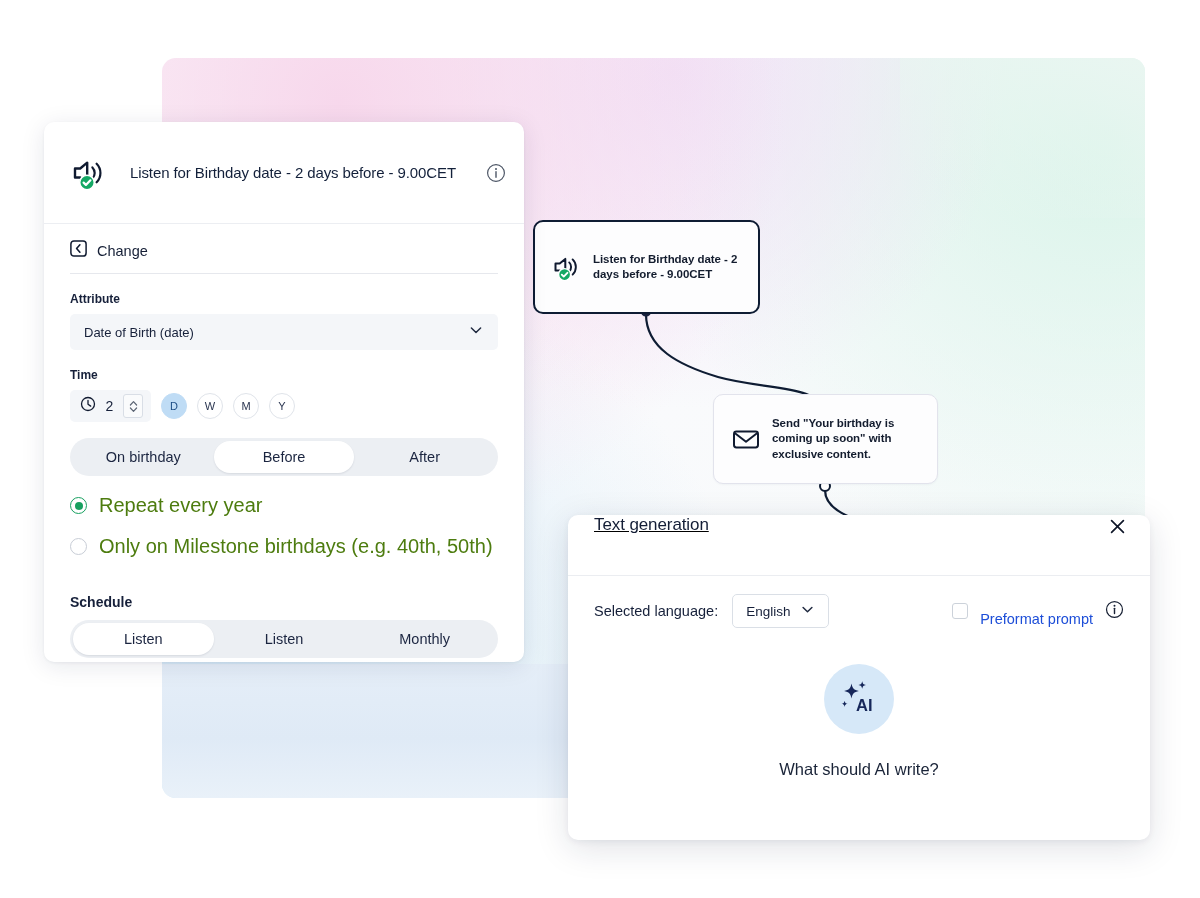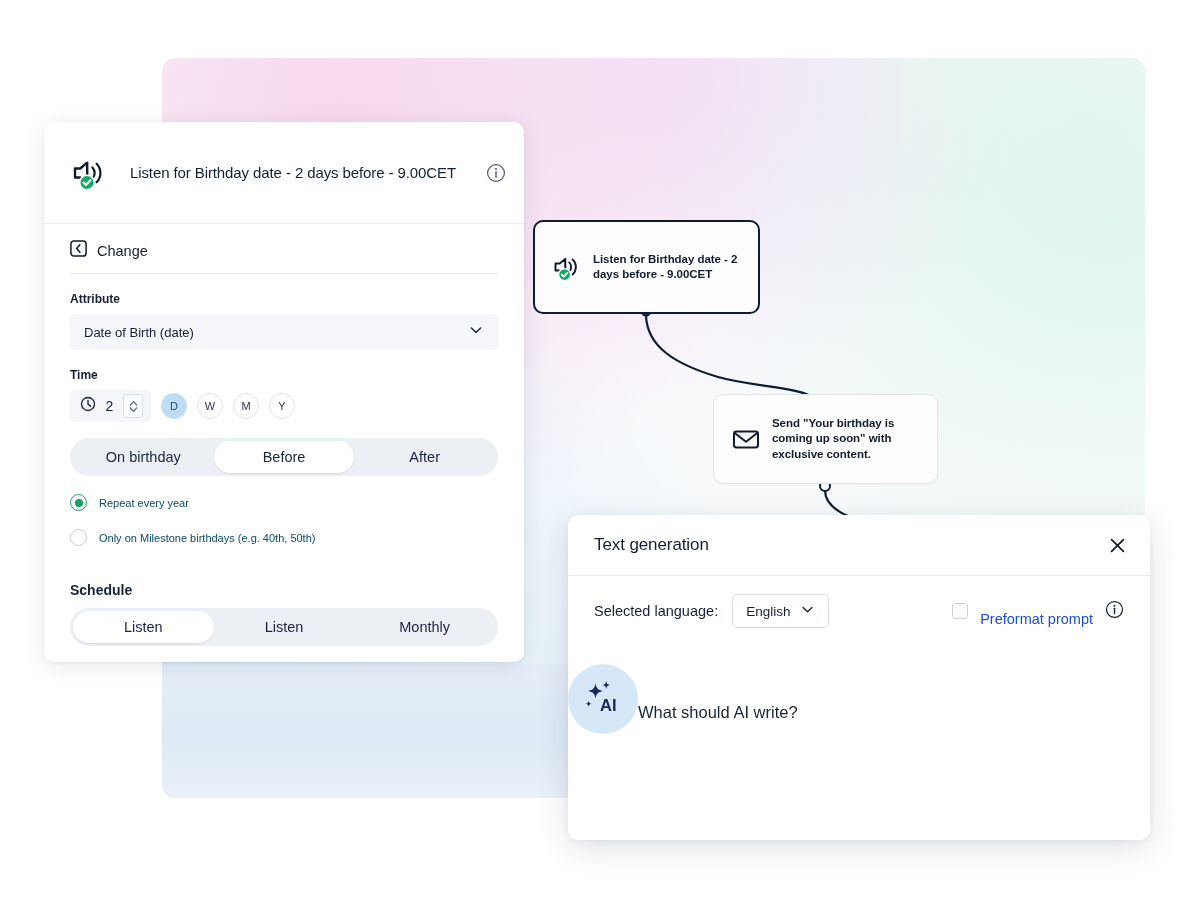--- a/index.html
+++ b/index.html
@@ -298,22 +298,22 @@
     border-color: #17a05f;
   }
   .radio.checked::after {
     content: "";
     width: 8px;
     height: 8px;
     border-radius: 50%;
     background: #17a05f;
   }
   .radio-label {
-    font-size: 11px;
-    color: #0c4a6e;
+    font-size: 20px;
+    color: #4d7c0f;
   }
   .schedule-label {
     font-size: 14px;
     font-weight: bold;
     color: #16203a;
     margin: 36px 0 10px 0;
   }
 
   
   .modal {
@@ -323,24 +323,25 @@
     width: 582px;
     height: 325px;
     background: #ffffff;
     border-radius: 10px;
     box-shadow: 0 8px 34px rgba(24,32,64,0.13), 0 2px 6px rgba(24,32,64,0.06);
     overflow: hidden;
   }
   .modal-header {
     height: 61px;
     display: flex;
-    align-items: center;
+    align-items: flex-start;
     padding: 0 22px 0 26px;
     box-sizing: border-box;
     border-bottom: 1px solid #ebedf1;
+    text-decoration: underline;
   }
   .modal-title {
     flex: 1 1 auto;
     font-size: 17px;
     color: #141e36;
     letter-spacing: -0.1px;
   }
   .modal-close {
     width: 22px;
     height: 22px;
@@ -391,21 +392,21 @@
     background: #fff;
   }
   .preformat-label {
     font-size: 14.5px;
     color: #1d4ed8;
     margin-top: 15px;
   }
   .modal-main {
     margin-top: 36px;
     display: flex;
-    flex-direction: row;
+    flex-direction: column;
     align-items: center;
   }
   .ai-circle {
     width: 70px;
     height: 70px;
     border-radius: 50%;
     background: #d6e8f8;
     display: flex;
     align-items: center;
     justify-content: center;

